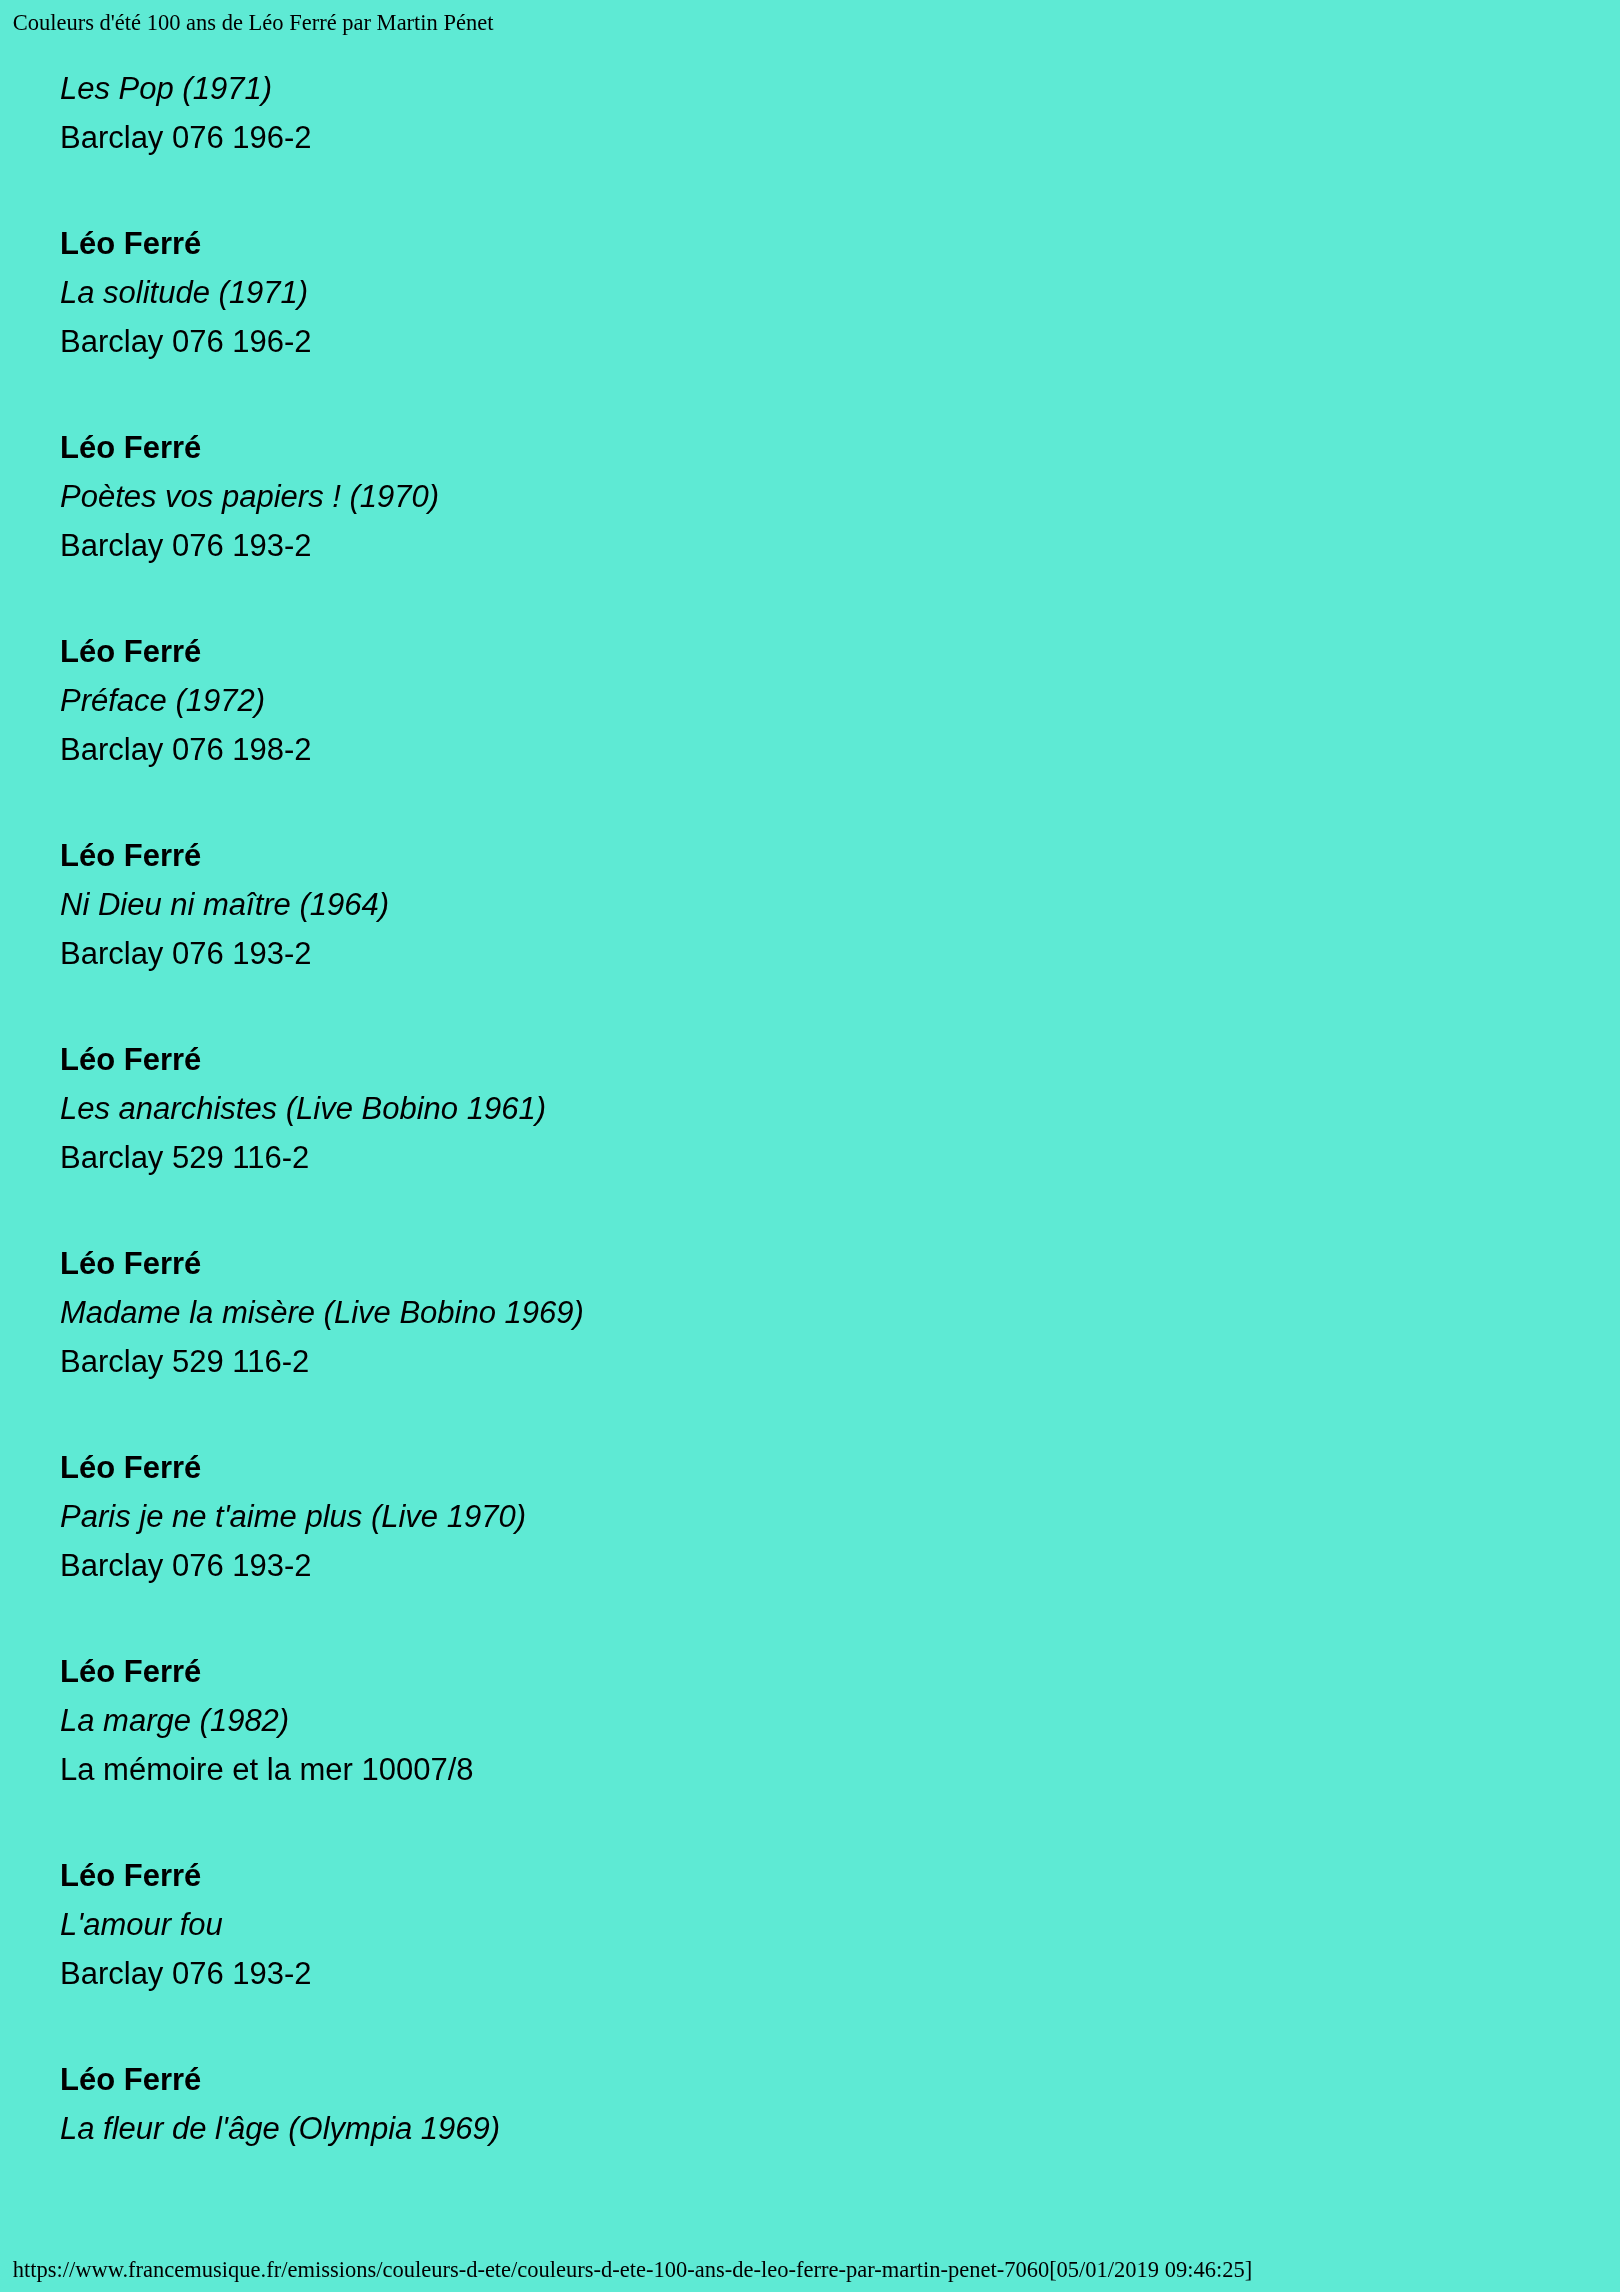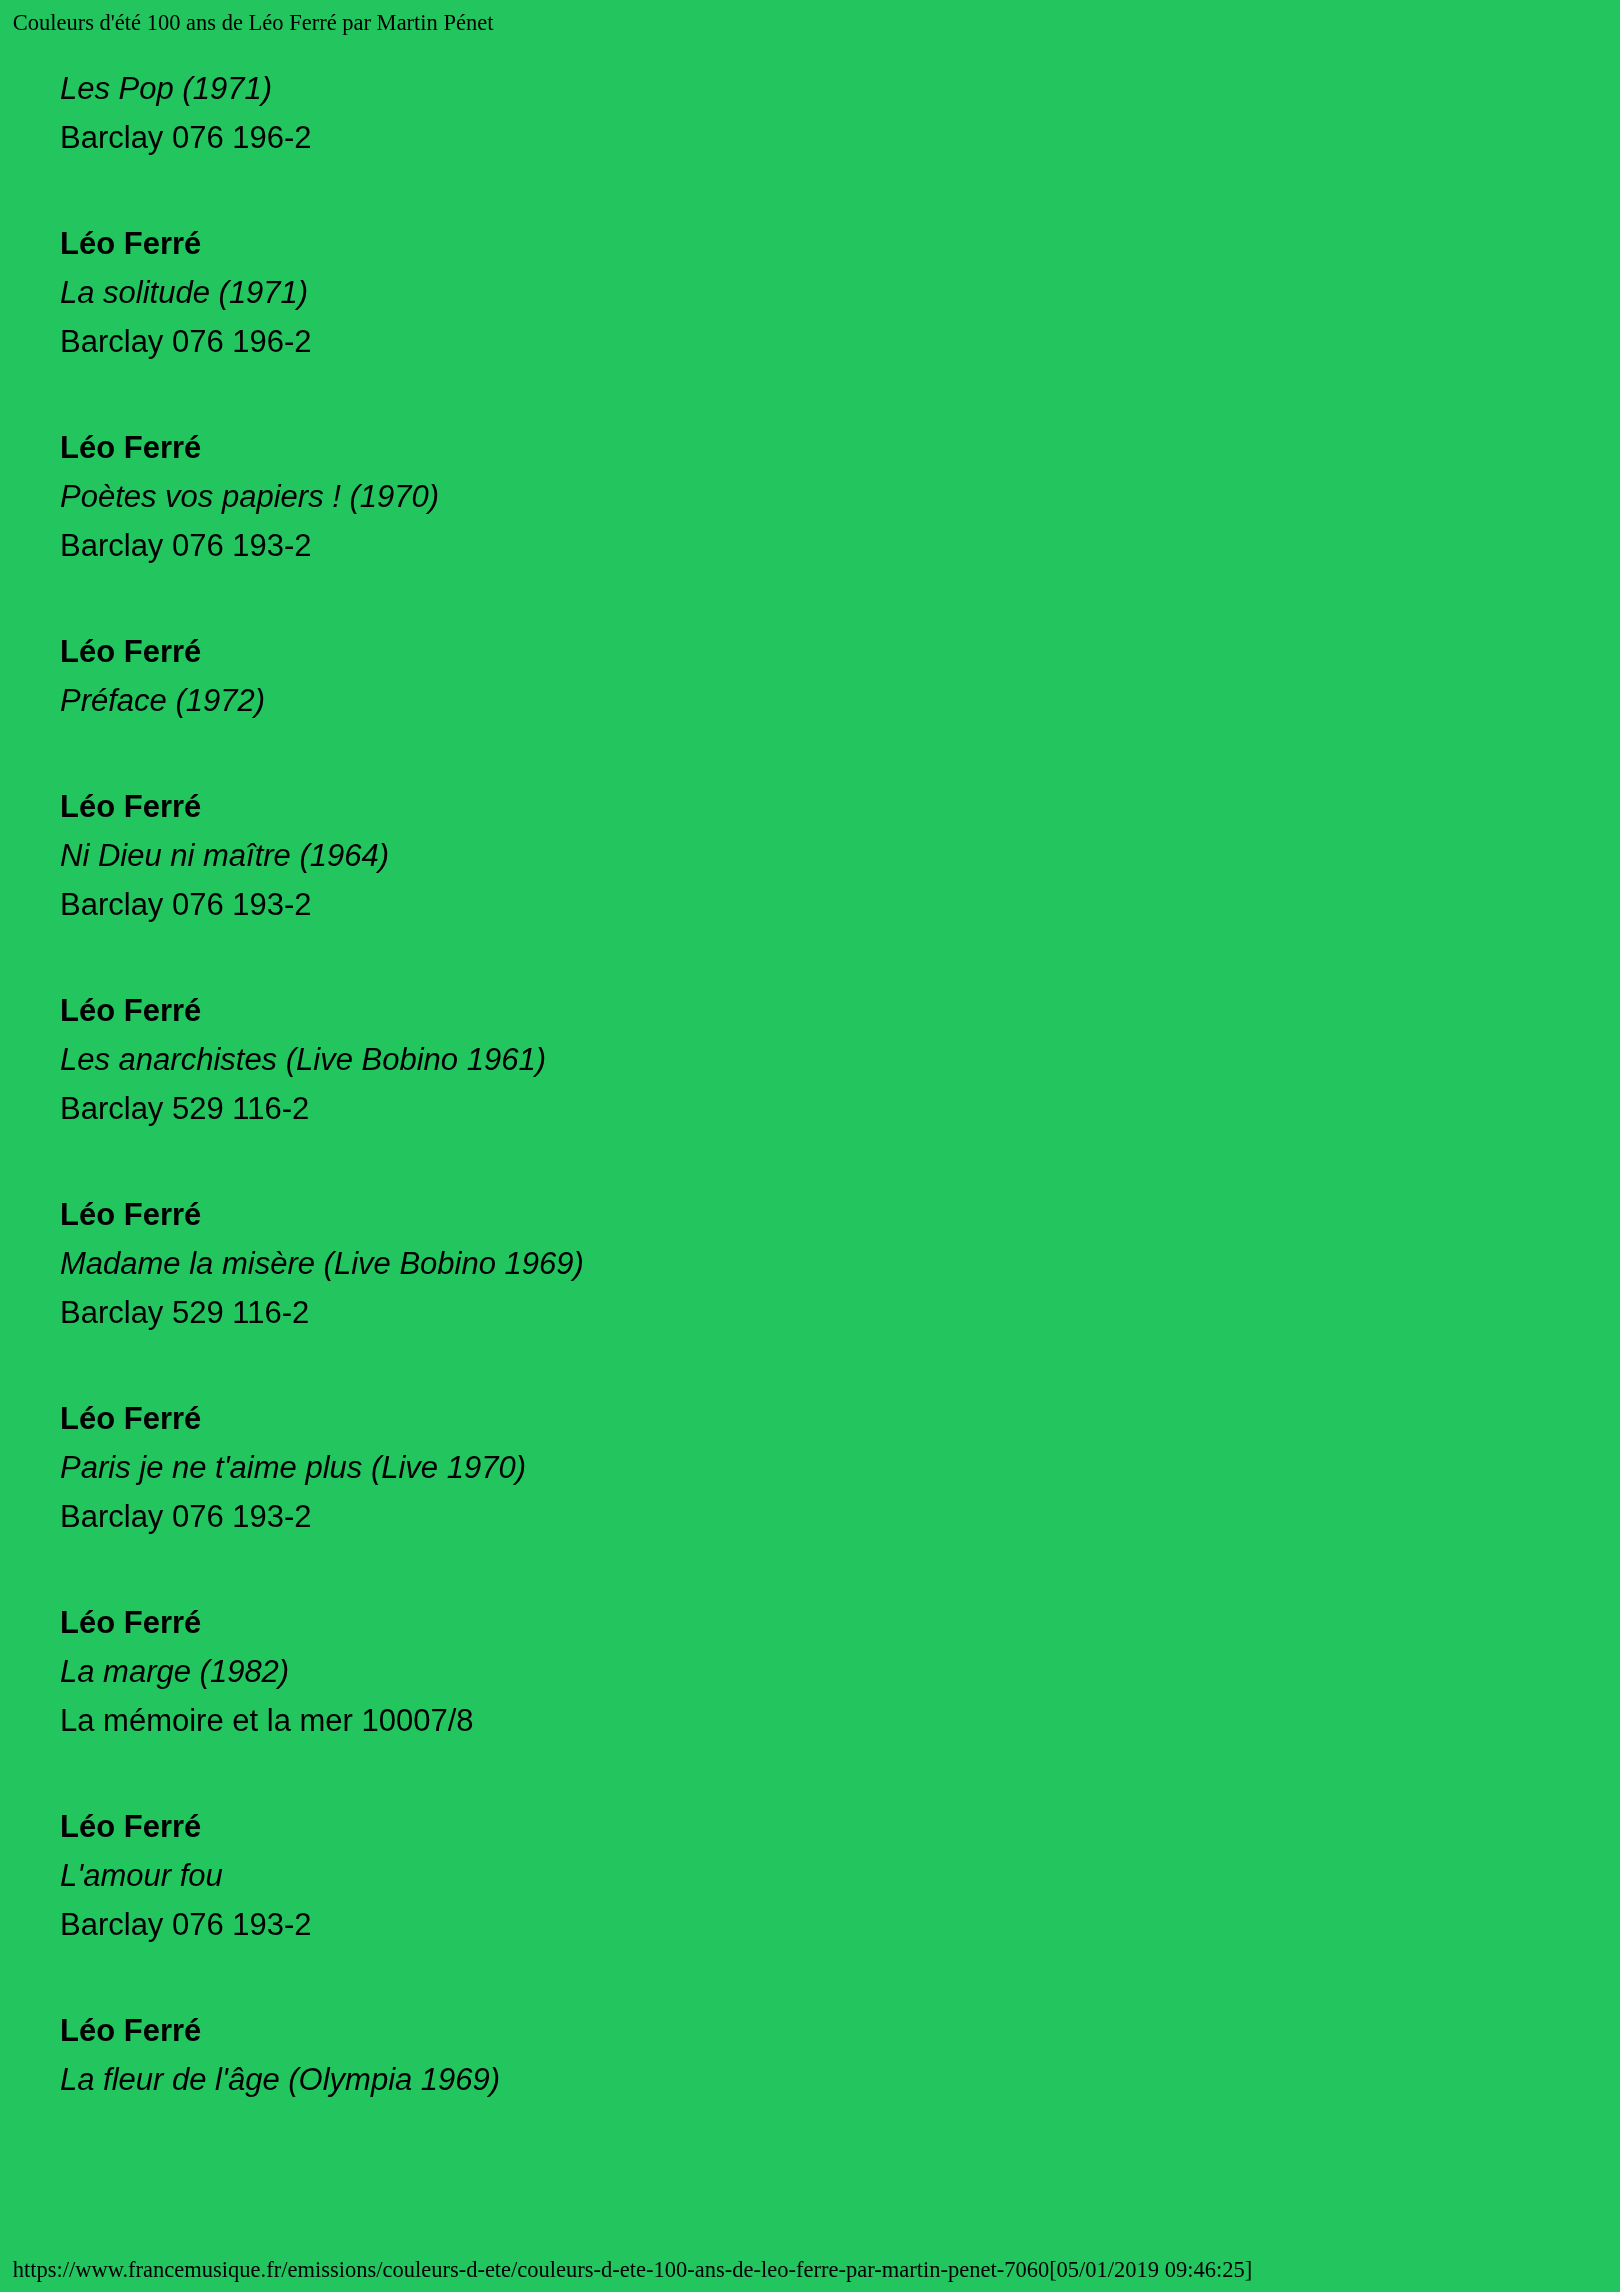--- a/index.html
+++ b/index.html
@@ -10,21 +10,21 @@
   body {
     width: 1620px;
     height: 2293px;
     position: relative;
     overflow: hidden;
     color: #000000;
   }
   .page {
     position: absolute;
     inset: 0;
-    background: #22c55e;
+    background: #5eead4;
   }
   .running-header {
     position: absolute;
     left: 12.7px;
     top: 9.8px;
     font-family: "Liberation Serif", "DejaVu Serif", serif;
     font-size: 22.5px;
     line-height: 26.5px;
     white-space: nowrap;
   }
@@ -87,20 +87,21 @@
 
       <article class="entry">
         <p class="artist">Léo Ferré</p>
         <p class="title">Poètes vos papiers ! (1970)</p>
         <p class="label">Barclay 076 193-2</p>
       </article>
 
       <article class="entry">
         <p class="artist">Léo Ferré</p>
         <p class="title">Préface (1972)</p>
+        <p class="label">Barclay 076 198-2</p>
       </article>
 
       <article class="entry">
         <p class="artist">Léo Ferré</p>
         <p class="title">Ni Dieu ni maître (1964)</p>
         <p class="label">Barclay 076 193-2</p>
       </article>
 
       <article class="entry">
         <p class="artist">Léo Ferré</p>

